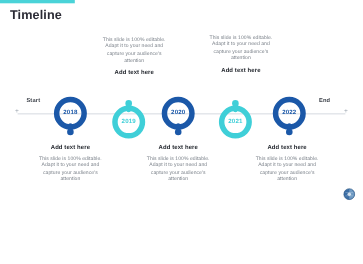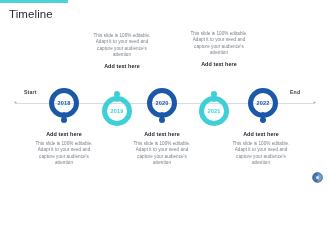--- a/index.html
+++ b/index.html
@@ -33,21 +33,21 @@
     height: 3px;
     background: #4ad3d8;
   }
 
   
   #page-title {
     position: absolute;
     left: 9px;
     top: 8px;
     font-size: 11.5px;
-    font-weight: normal;
+    font-weight: bold;
     color: #2b2b35;
     letter-spacing: 0.1px;
     line-height: 13px;
   }
 
   
   #axis-line {
     position: absolute;
     left: 16px;
     top: 103px;

